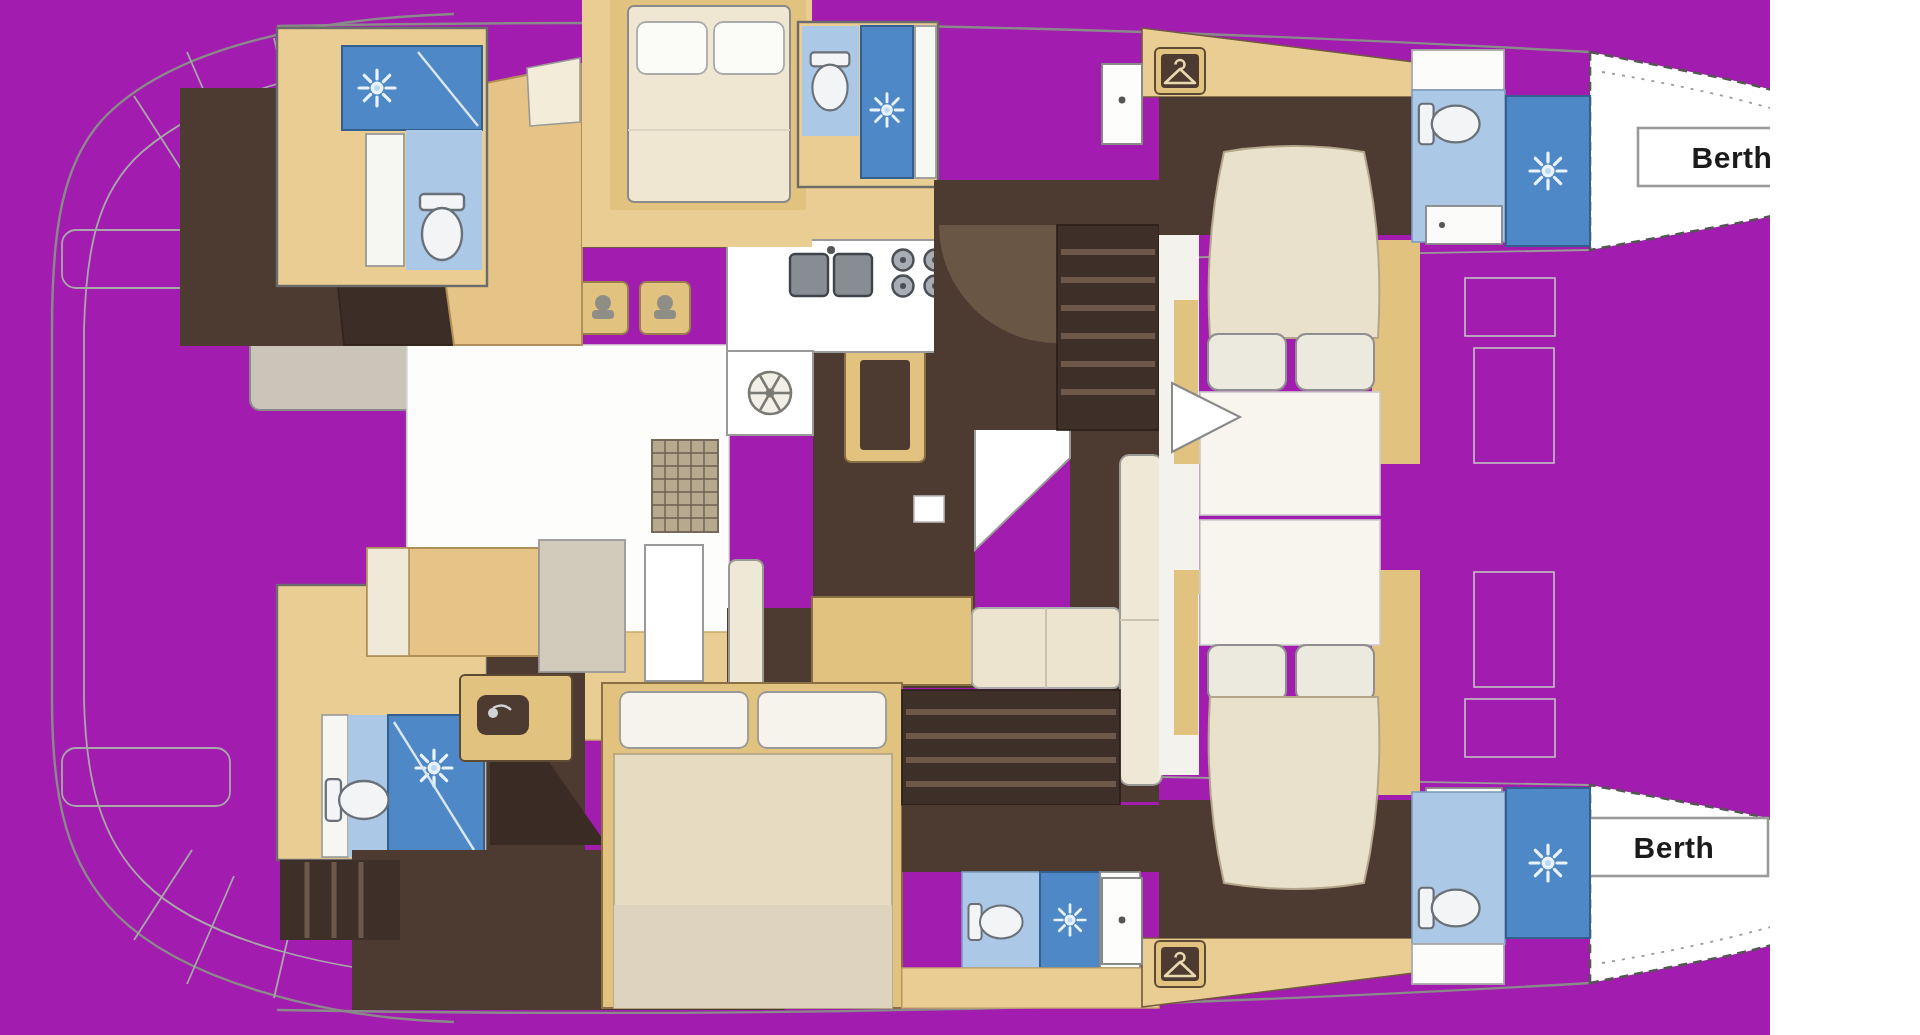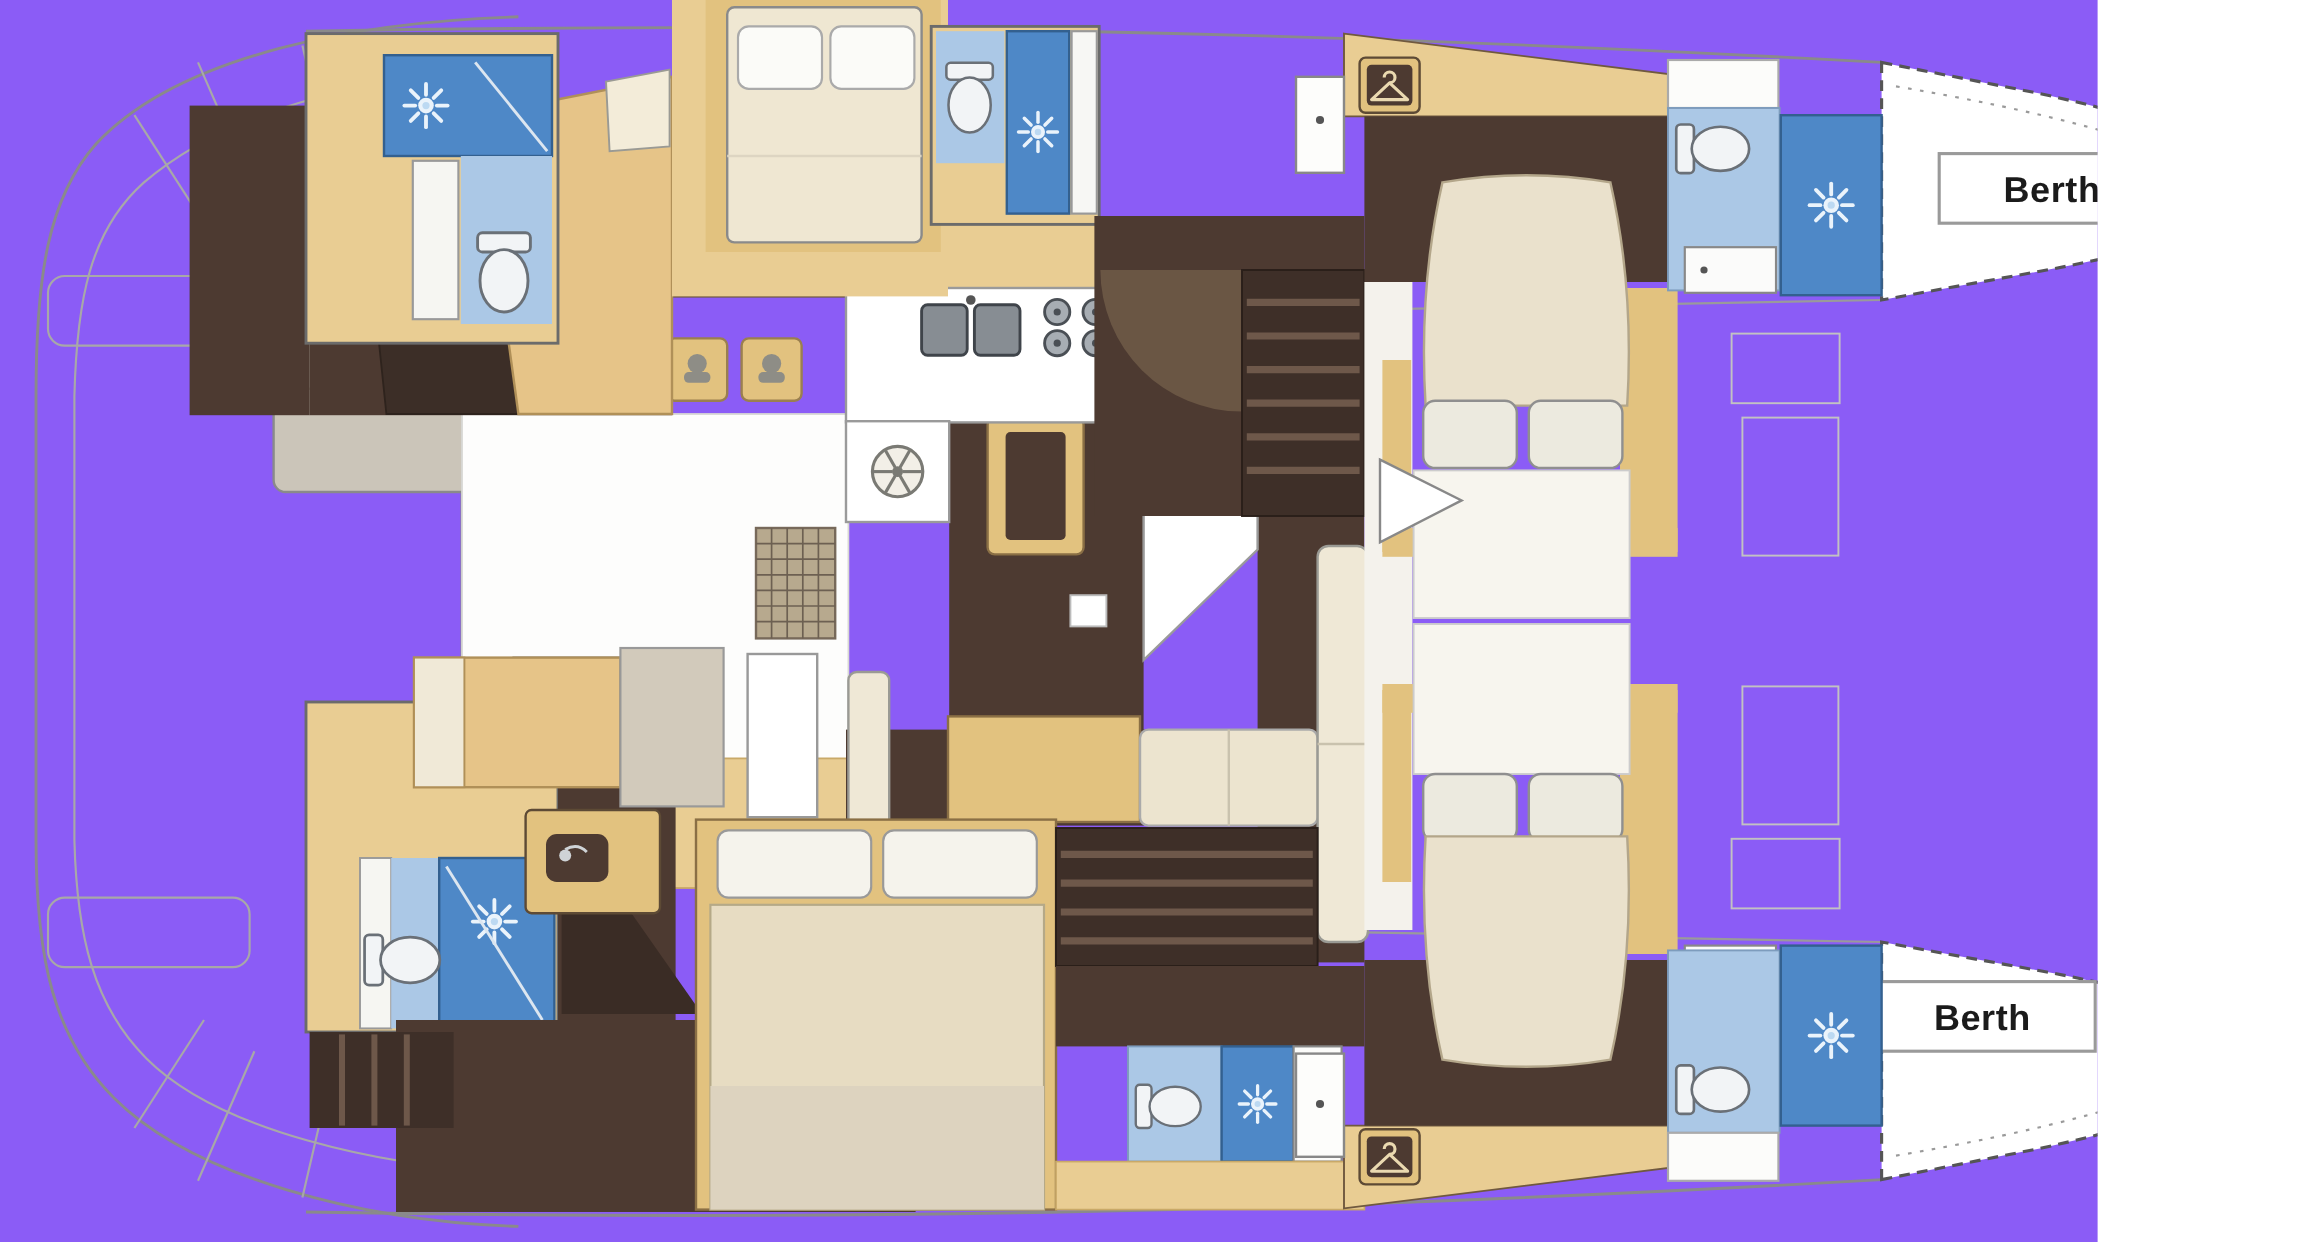--- a/index.html
+++ b/index.html
@@ -1,17 +1,17 @@
 <!DOCTYPE html>
 <html><head>
 <meta charset="utf-8">
 <style>
   html,body{margin:0;padding:0;background:#fff;}
   body{font-family:"Liberation Sans", sans-serif;}
-  .plan-wrap{width:1748px;height:1035px;position:relative;background:#8b5cf6;overflow:hidden;}
+  .plan-wrap{width:1748px;height:1035px;position:relative;background:#a21caf;overflow:hidden;padding-left:22px;}
   svg{display:block;}
   text.berth{font-family:"Liberation Sans", sans-serif;font-size:30px;font-weight:600;fill:#1b1b1b;letter-spacing:.5px;}
 </style>
 </head>
 <body>
 
 <div class="plan-wrap">
 <svg width="1920" height="1035" viewBox="0 0 1920 1035">
   <defs>
     <g id="ic-sun" stroke="#eaf3fb" stroke-width="3.2" stroke-linecap="round">

